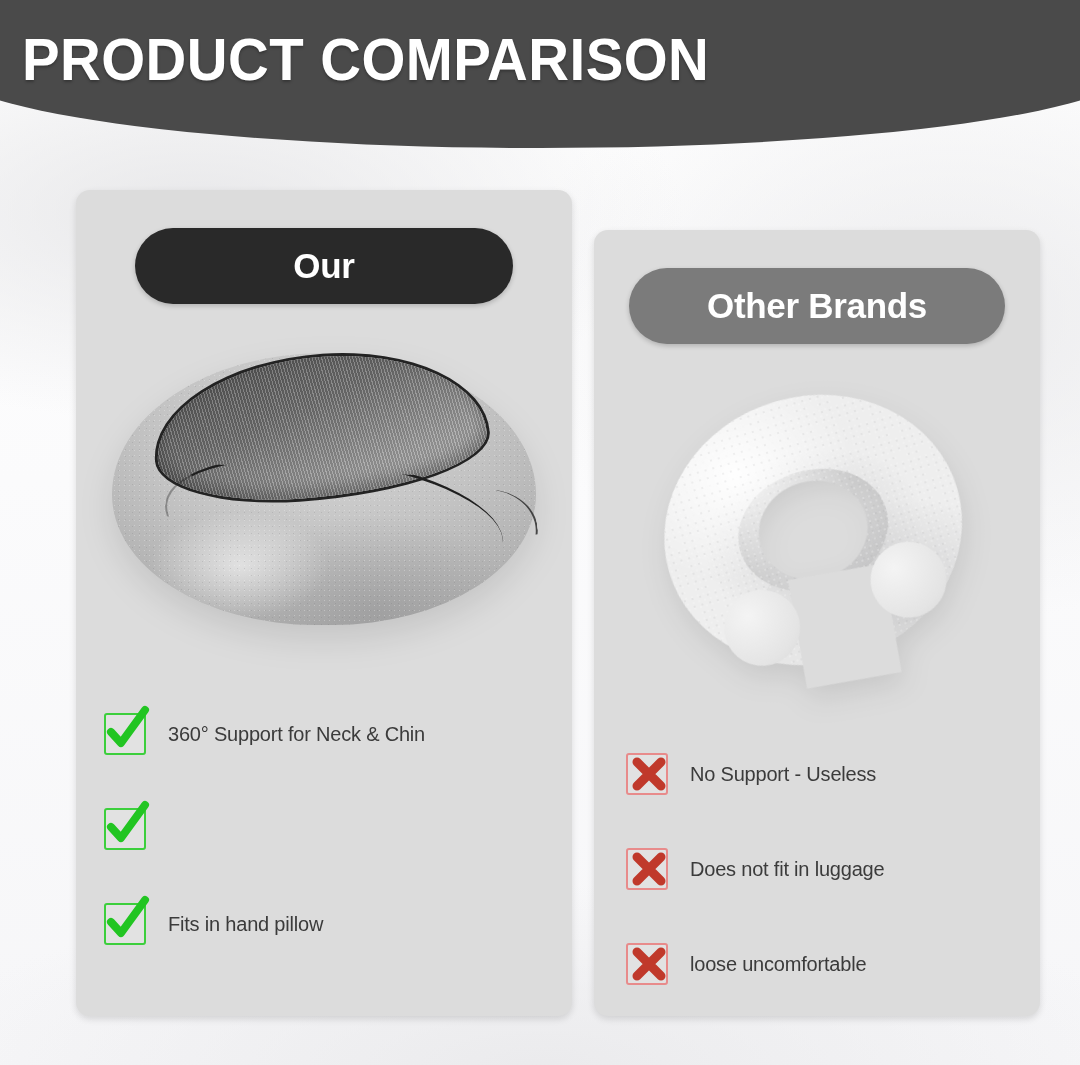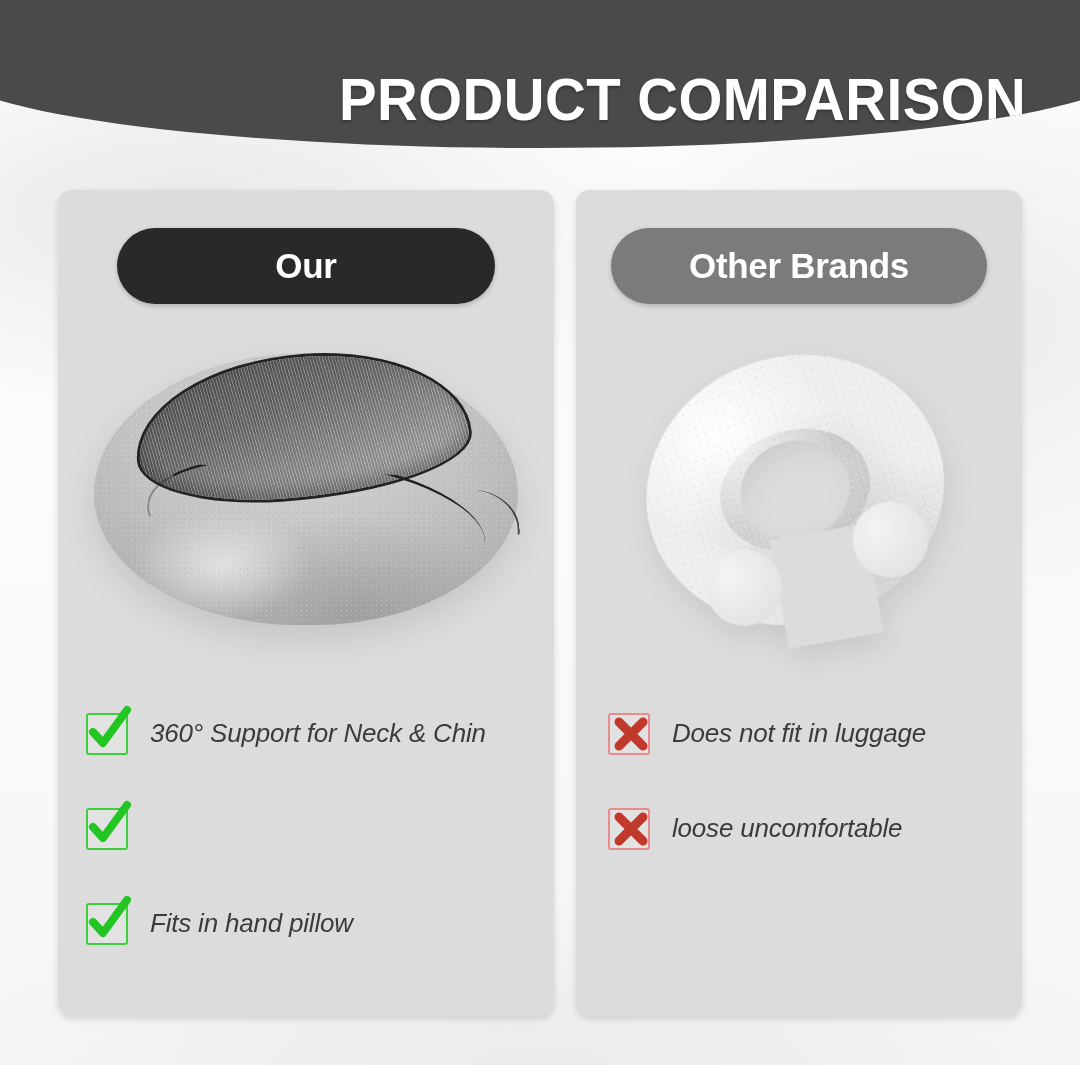--- a/index.html
+++ b/index.html
@@ -47,56 +47,55 @@
     overflow: hidden;
   }
   .header-inner {
     position: absolute;
     top: 52px;
     left: 60px;
     width: 1048px;
     height: 120px;
     display: flex;
     align-items: center;
-    justify-content: flex-end;
-    margin-top: 40px;
+    justify-content: flex-start;
   }
   .header-title {
     color: #ffffff;
     font-size: 60px;
     font-weight: bold;
     letter-spacing: 0.5px;
     transform: scaleX(0.94);
     text-shadow: 0 2px 3px rgba(0,0,0,0.28);
     white-space: nowrap;
     line-height: 1;
   }
 
   
   .cards {
     position: absolute;
     top: 190px;
-    left: 58px;
+    left: 76px;
     width: 964px;
     height: 826px;
     display: flex;
     gap: 22px;
   }
 
   .card {
     position: relative;
     background: #dcdcdc;
     border-radius: 14px;
     box-shadow: 0 3px 7px rgba(0,0,0,0.13);
     padding: 38px 0 0 0;
     display: flex;
     flex-direction: column;
   }
   .card.ours  { width: 496px; }
-  .card.other { width: 446px; }
+  .card.other { width: 446px; margin-top: 40px; }
 
   
   .badge-row { display: flex; justify-content: center; }
   .badge {
     display: flex;
     align-items: center;
     justify-content: center;
     height: 76px;
     border-radius: 38px;
     color: #ffffff;
@@ -278,26 +277,25 @@
     inset: 0;
     border-radius: 3px;
     background: rgba(255,255,255,0.18);
   }
   .icon-box.check .frame { border: 2px solid #3ccf3c; }
   .icon-box.cross .frame { border: 2px solid #e88b8b; }
 
   .icon-box svg { position: absolute; inset: -6px -4px -2px -2px; overflow: visible; }
 
   .feature-label {
-    font-size: 26px;
+    font-size: 20px;
     color: #3b3b3b;
     letter-spacing: -0.2px;
     line-height: 1.1;
     white-space: nowrap;
-    font-style: italic;
   }
 </style>
 </head>
 <body>
 
 <div class="page">
   <div class="bg-sheen"></div>
 
   <div class="header">
     <div class="header-inner">
@@ -368,42 +366,53 @@
           <div class="ushape-shade"></div>
           <div class="ushape-tex"></div>
           <div class="ushape-gap"></div>
           <div class="utip left"></div>
           <div class="utip right"></div>
         </div>
       </div>
 
       <div class="features">
 
-
         <div class="feature">
           <span class="icon-box cross">
             <span class="frame"></span>
             <svg viewBox="0 0 48 48" width="48" height="48" aria-hidden="true">
               <g transform="translate(3,5)">
                 <path d="M10 10 L34 34 M34 10 L10 34" fill="none" stroke="#c0392b" stroke-width="9" stroke-linecap="round"></path>
               </g>
             </svg>
           </span>
-          <span class="feature-label">Does not fit in luggage</span>
+          <span class="feature-label">No Support - Useless</span>
         </div>
 
         <div class="feature">
           <span class="icon-box cross">
             <span class="frame"></span>
             <svg viewBox="0 0 48 48" width="48" height="48" aria-hidden="true">
               <g transform="translate(3,5)">
                 <path d="M10 10 L34 34 M34 10 L10 34" fill="none" stroke="#c0392b" stroke-width="9" stroke-linecap="round"></path>
               </g>
             </svg>
           </span>
+          <span class="feature-label">Does not fit in luggage</span>
+        </div>
+
+        <div class="feature">
+          <span class="icon-box cross">
+            <span class="frame"></span>
+            <svg viewBox="0 0 48 48" width="48" height="48" aria-hidden="true">
+              <g transform="translate(3,5)">
+                <path d="M10 10 L34 34 M34 10 L10 34" fill="none" stroke="#c0392b" stroke-width="9" stroke-linecap="round"></path>
+              </g>
+            </svg>
+          </span>
           <span class="feature-label">loose uncomfortable</span>
         </div>
 
       </div>
     </div>
 
   </div>
 </div>
 
 </body></html>

